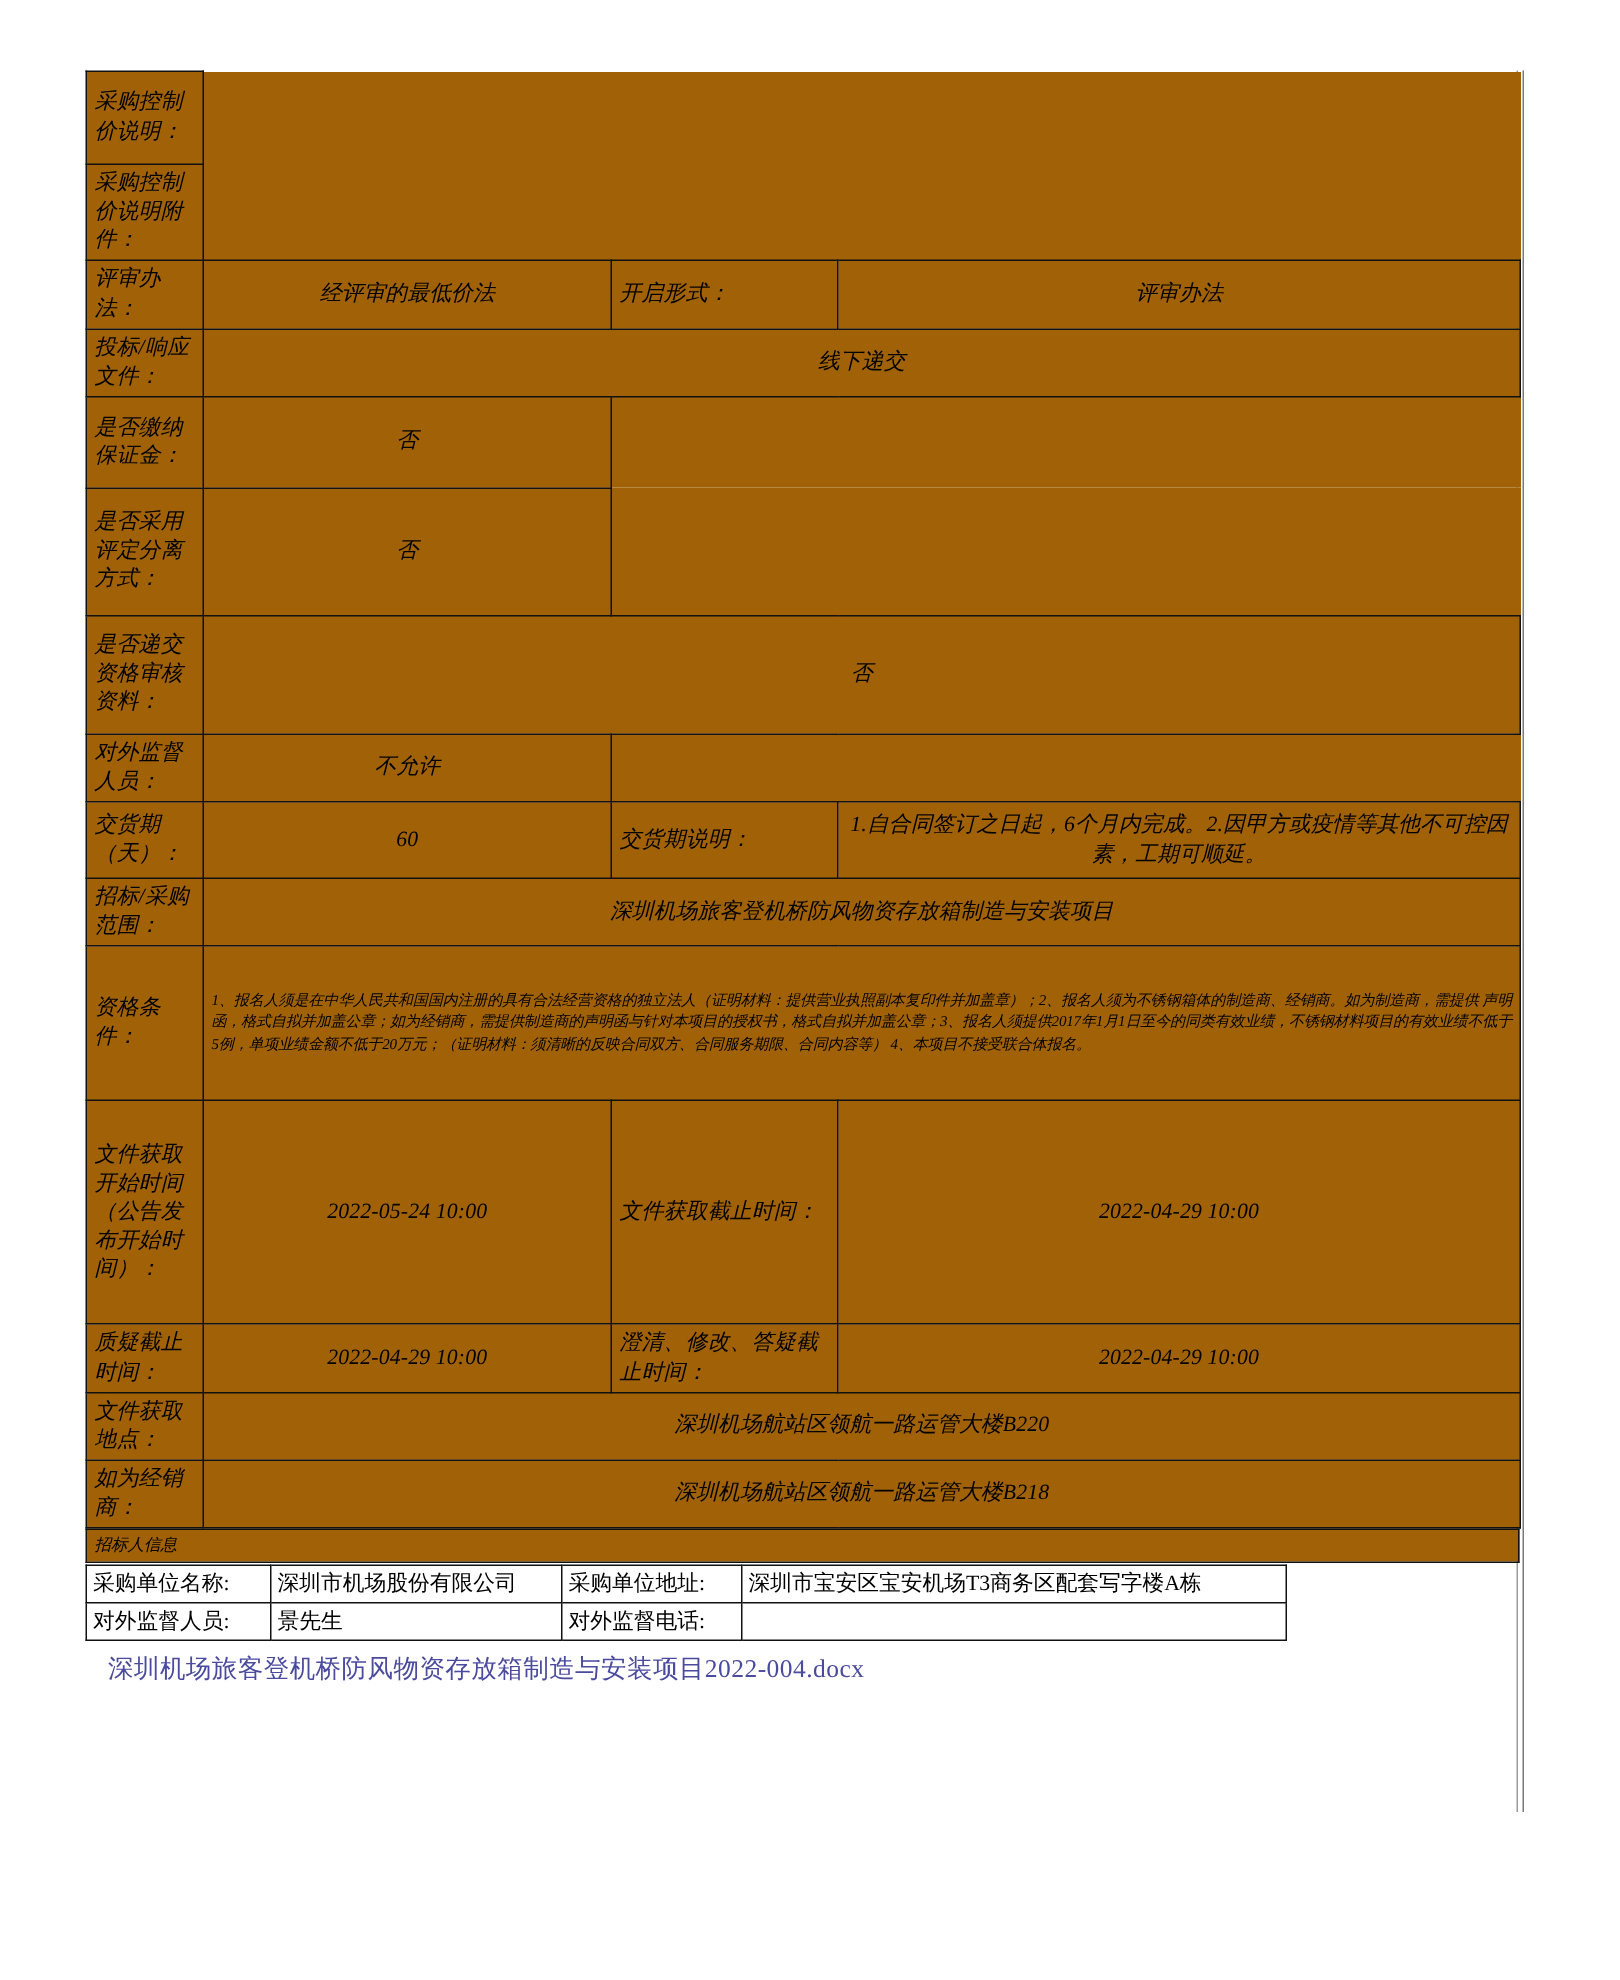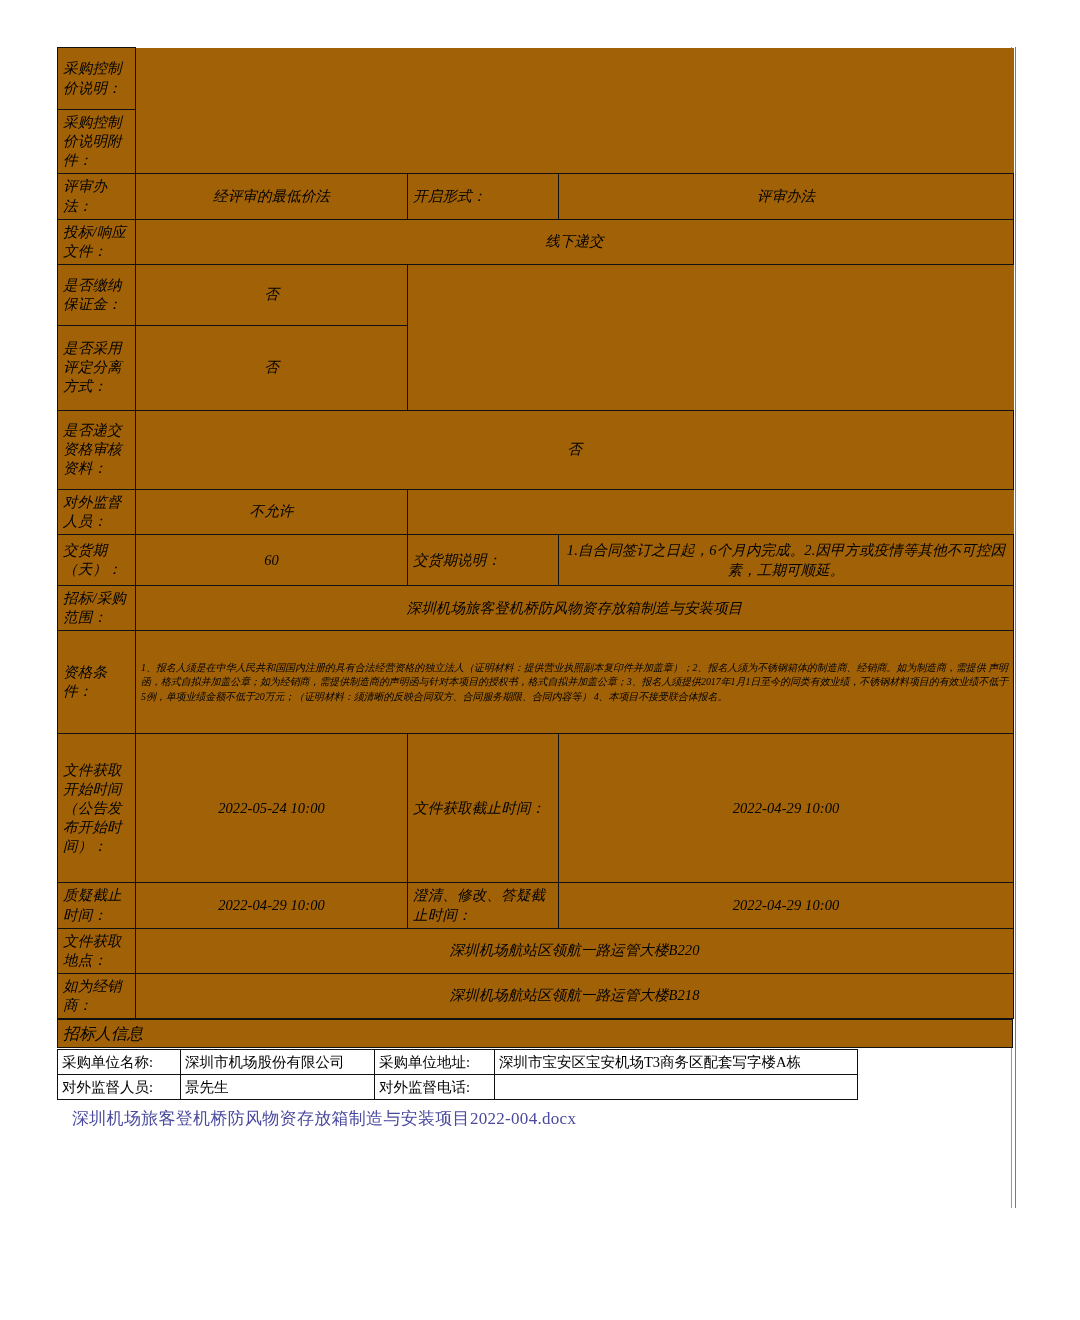--- a/index.html
+++ b/index.html
@@ -83,21 +83,21 @@
     padding: 4px 6px 5px 6px;
     text-align: justify;
     letter-spacing: -0.1px;
     font-size: 10px;
   }
 
   
   .section-row td {
     border: none;
     padding: 2px 2px 1px 4px;
-    font-size: 16px;
+    font-size: 11px;
   }
 
   table.bidder {
     border-collapse: collapse;
     table-layout: fixed;
     width: 800px;
     font-size: 14.5px;
     margin-top: 1px;
   }
   table.bidder td {

